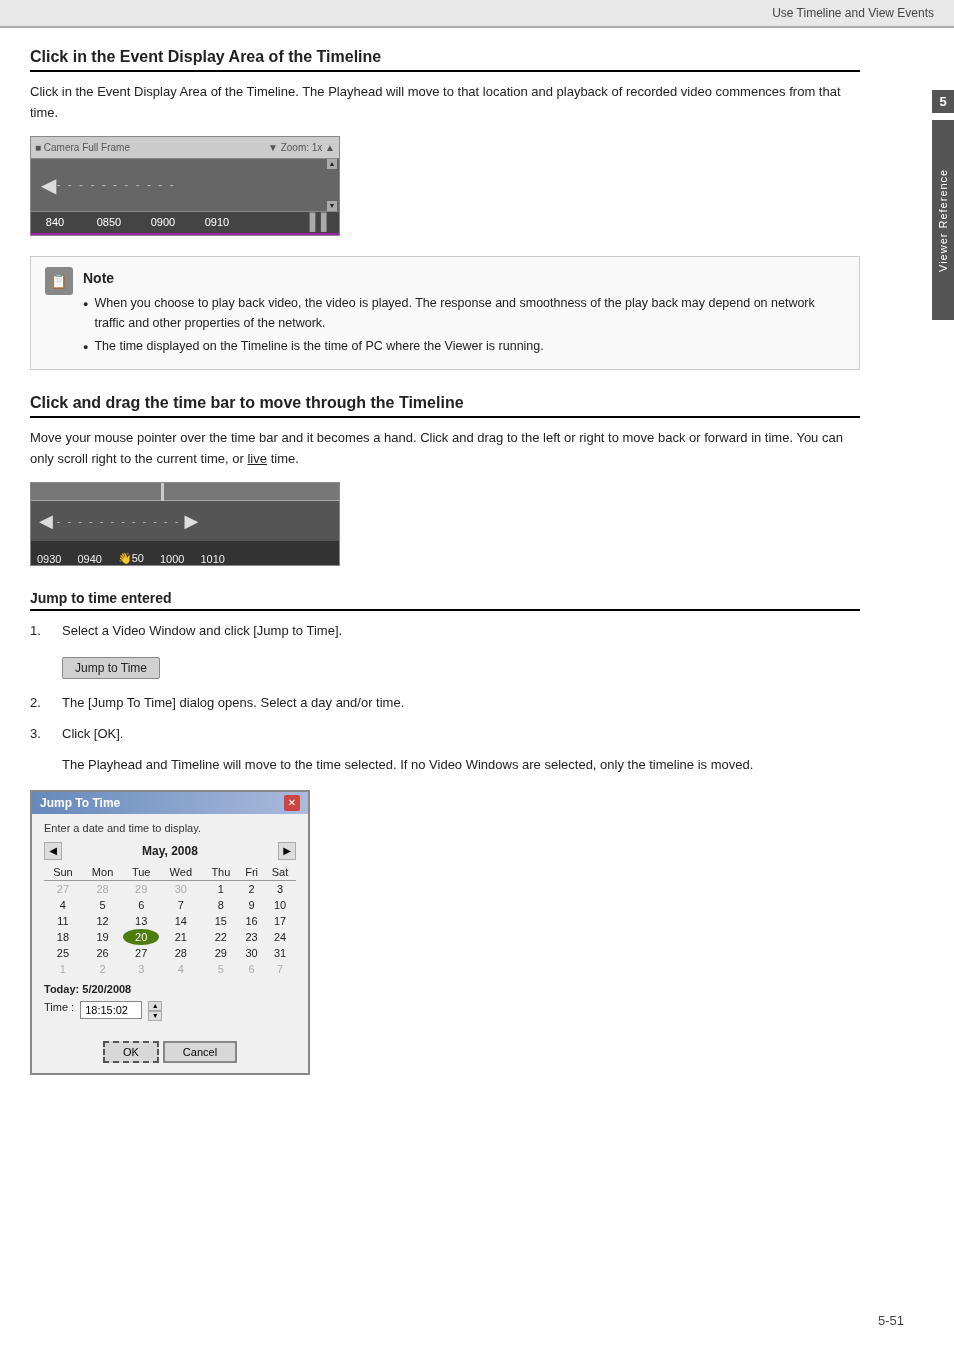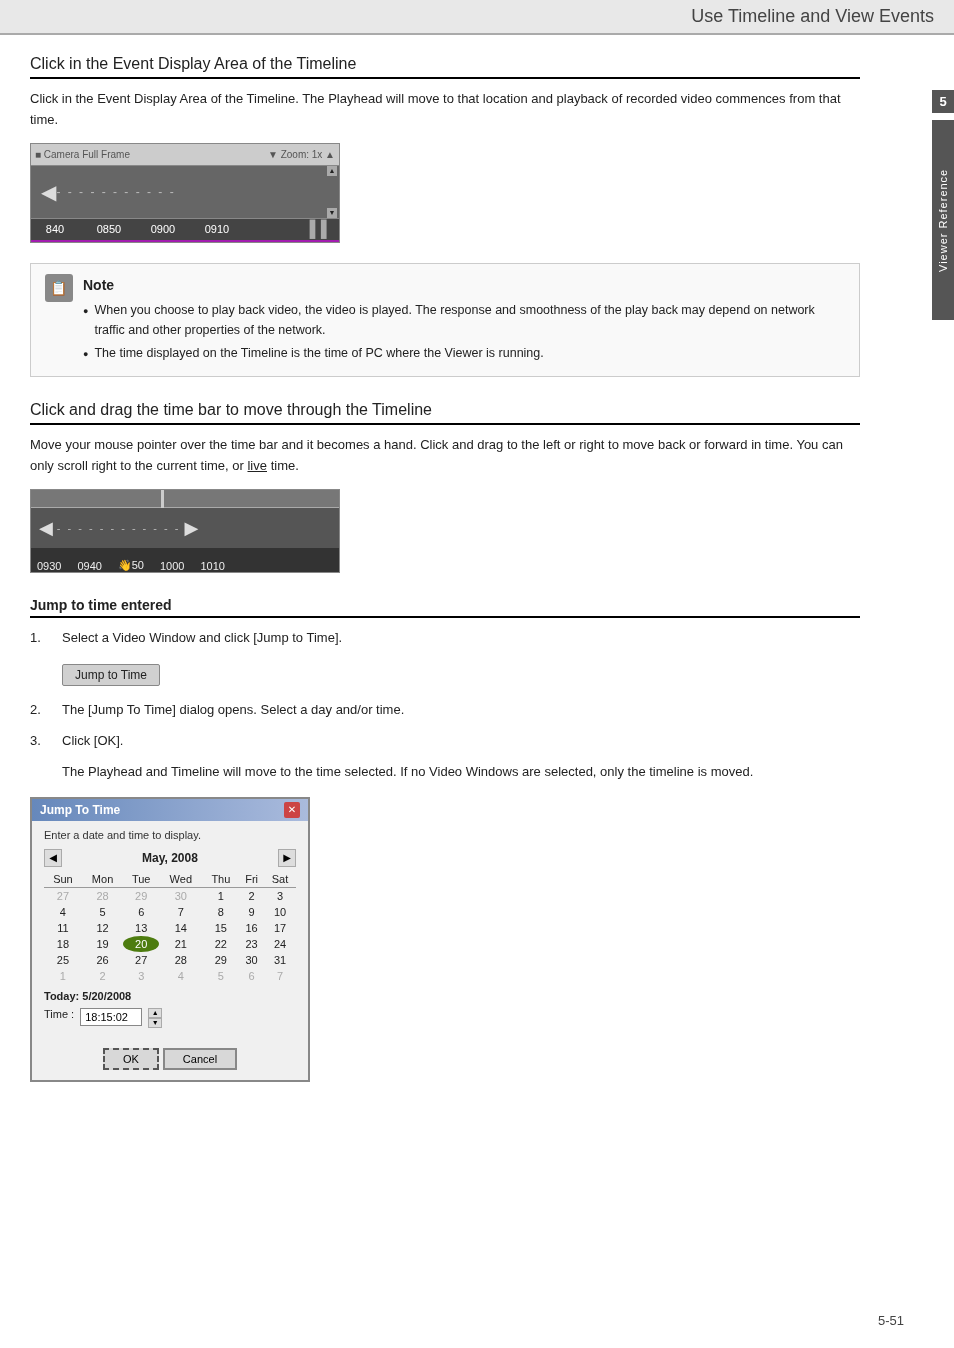--- a/index.html
+++ b/index.html
@@ -12,21 +12,21 @@
       min-height: 1348px;
       position: relative;
     }
 
     
     .top-header {
       background: #e8e8e8;
       border-bottom: 2px solid #aaa;
       padding: 6px 20px 6px 0;
       text-align: right;
-      font-size: 18px;
+      font-size: 12px;
       color: #444;
     }
 
     
     .side-tab {
       position: absolute;
       right: 0;
       top: 120px;
       width: 22px;
       background: #555;
@@ -58,21 +58,21 @@
 
     
     .content {
       padding: 20px 50px 30px 30px;
       max-width: 910px;
     }
 
     
     .section-heading {
       font-size: 16px;
-      font-weight: normal;
+      font-weight: bold;
       border-bottom: 2px solid #000;
       padding-bottom: 4px;
       margin-bottom: 10px;
     }
 
     .section-para {
       font-size: 13px;
       line-height: 1.6;
       margin-bottom: 12px;
     }

